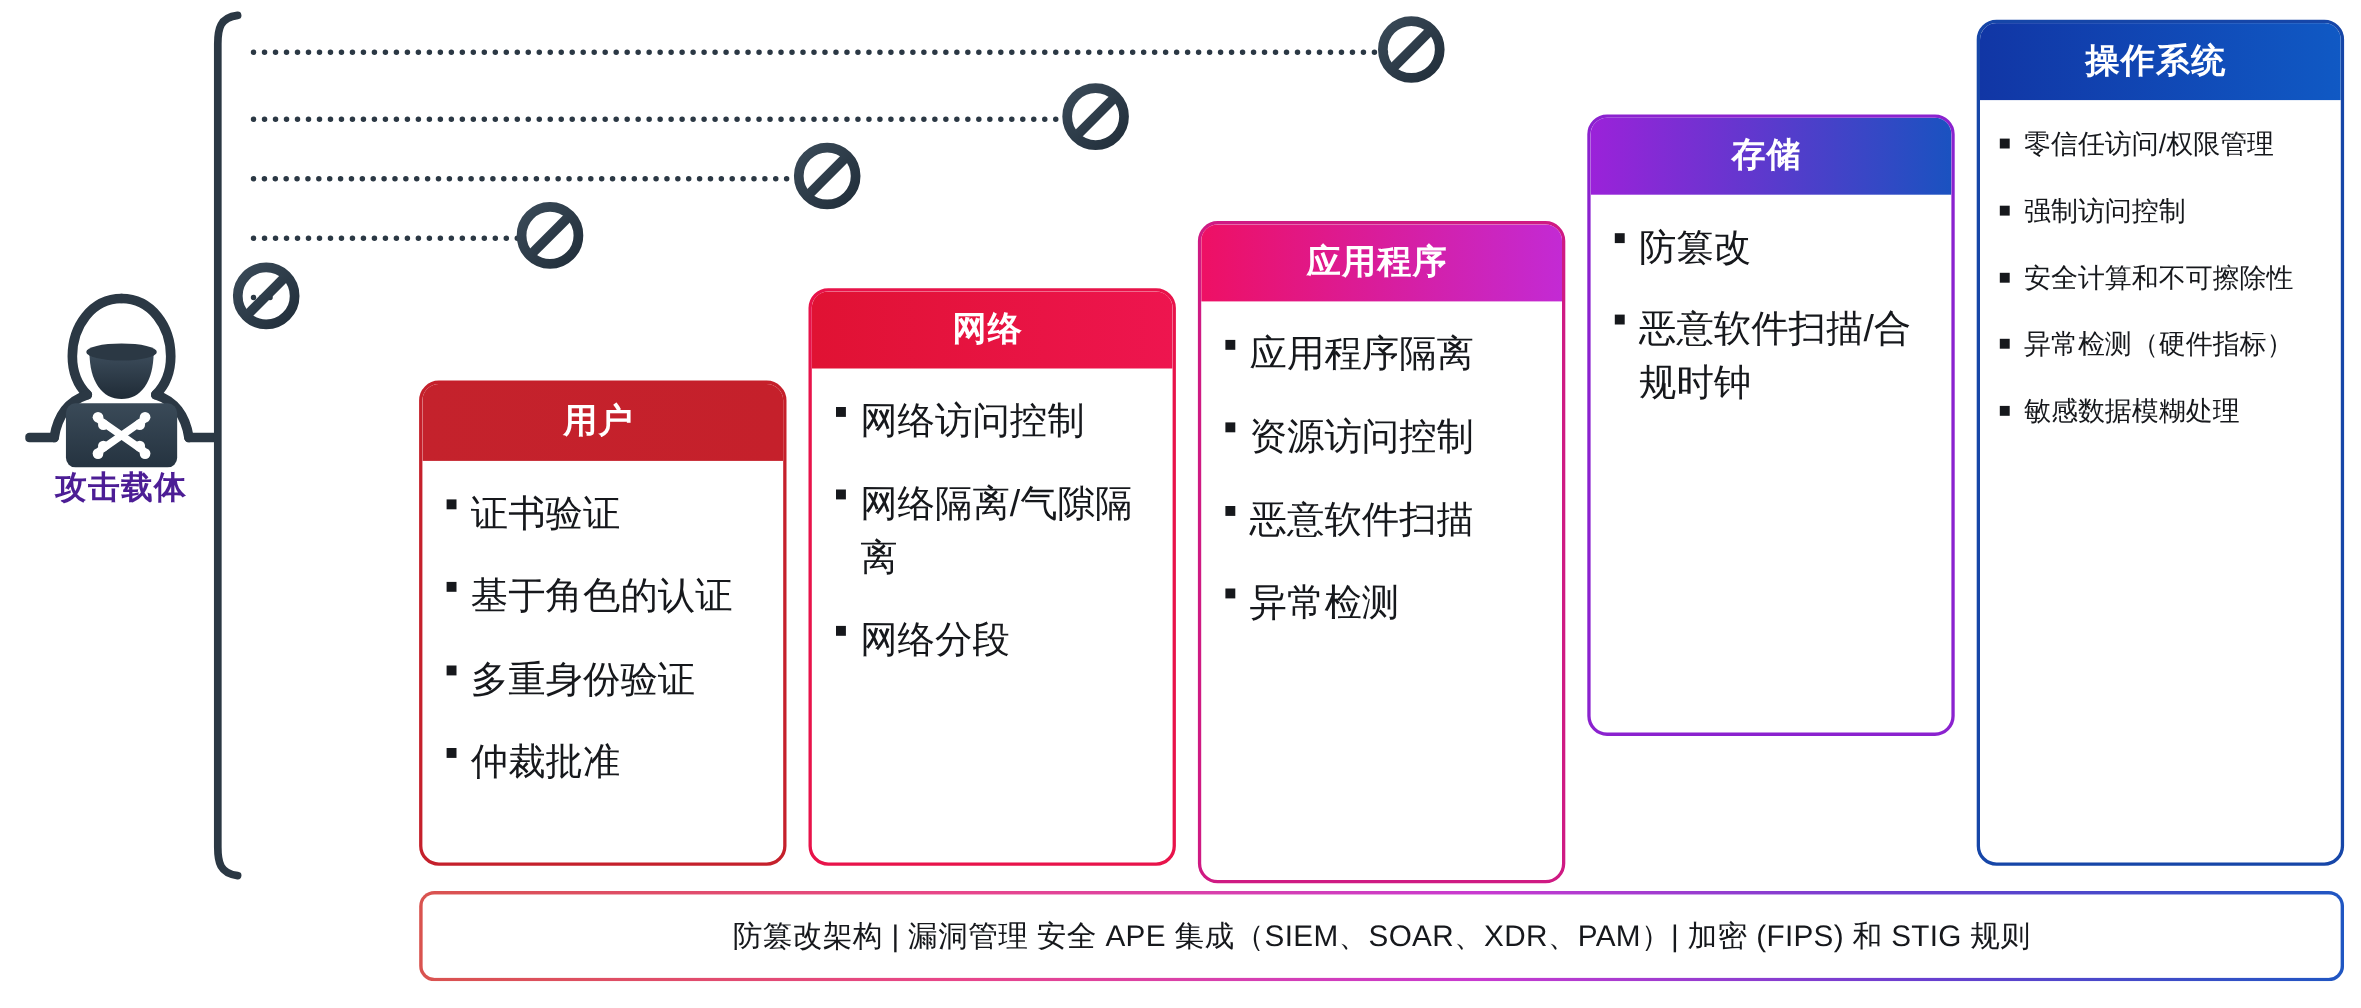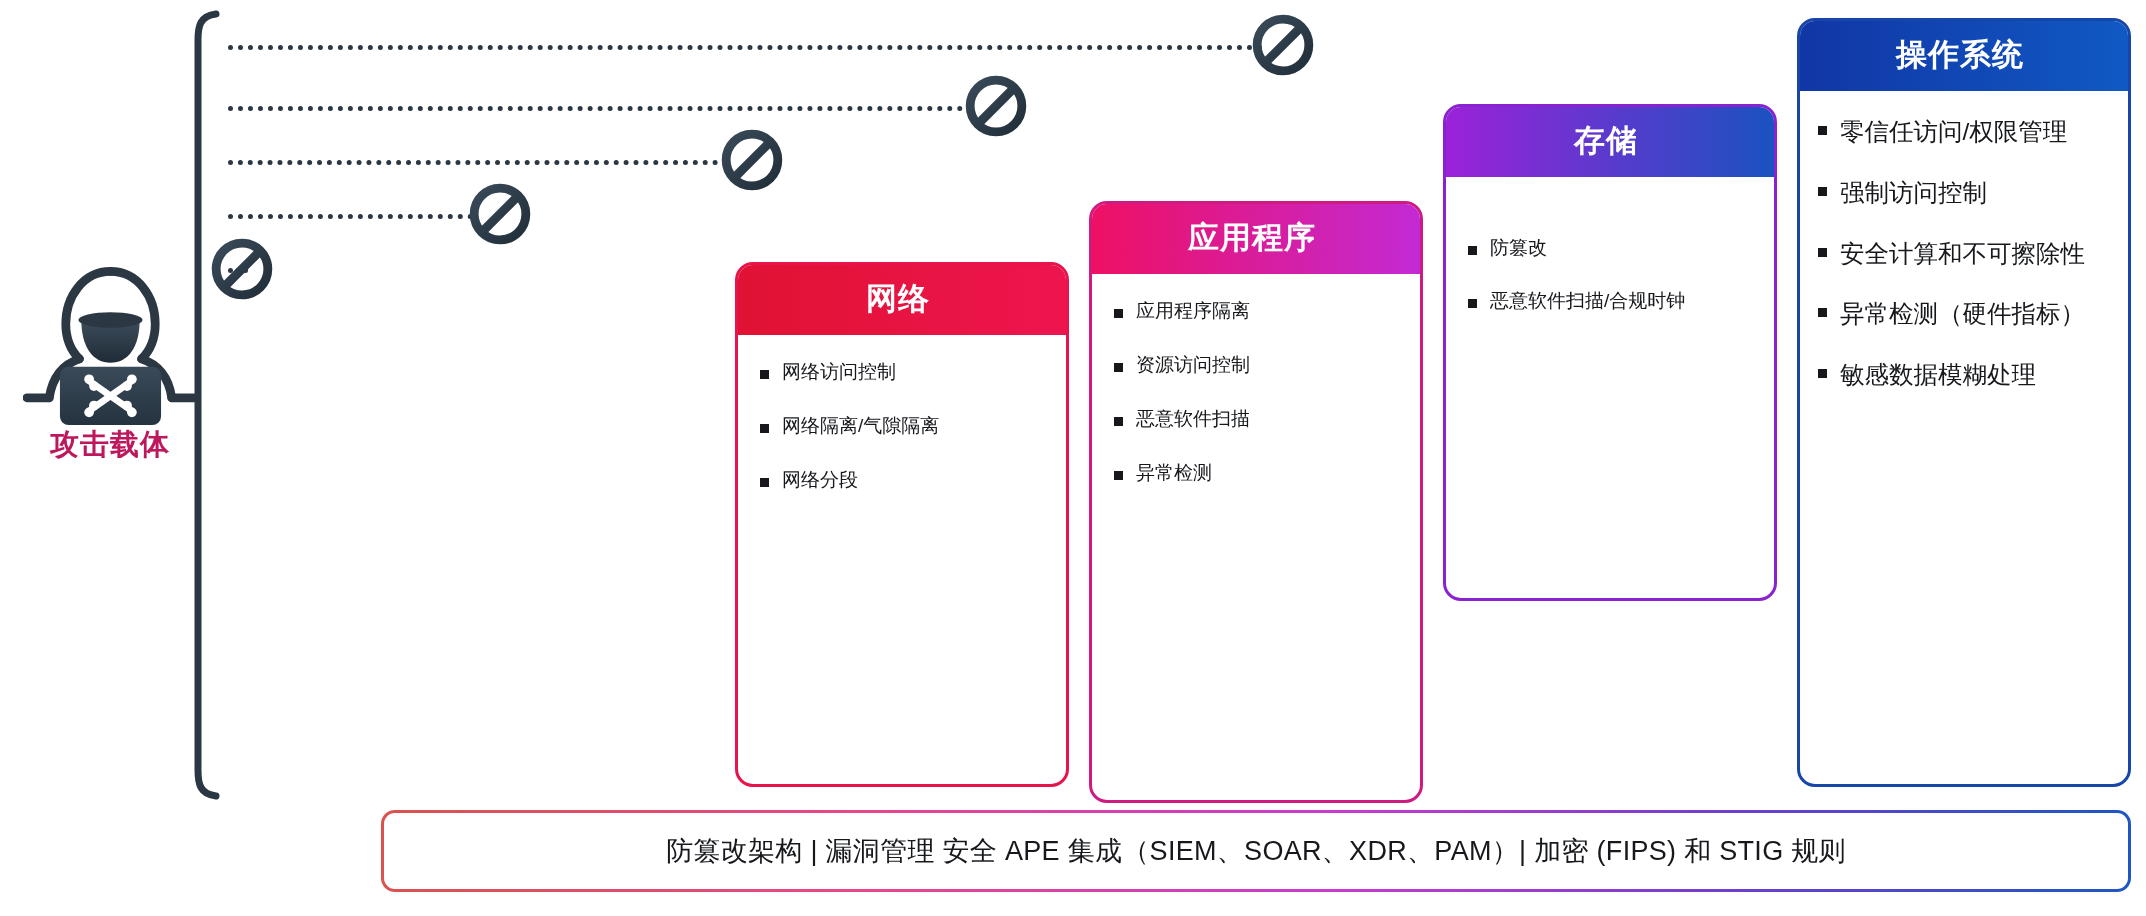--- a/index.html
+++ b/index.html
@@ -32,21 +32,21 @@
   #attacker-icon {
     width: 175px;
     height: 175px;
     margin: 0 auto;
     display: block;
   }
   #attacker-label {
     margin-top: 4px;
     font-size: 29px;
     font-weight: bold;
-    color: #be185d;
+    color: #4c1d95;
     letter-spacing: 1px;
     line-height: 1.1;
     white-space: nowrap;
   }
 
   
   #bracket-svg {
     position: absolute;
     left: 190px;
     top: 10px;
@@ -87,21 +87,21 @@
     letter-spacing: 1px;
   }
   .card-body {
     flex: 1 1 auto;
     padding: 24px 16px 10px 22px;
   }
   .bullet-row {
     display: flex;
     align-items: flex-start;
     margin-bottom: 27px;
-    font-size: 19px;
+    font-size: 34px;
     color: #16181c;
     line-height: 1.42;
   }
   .bullet-mark {
     flex: 0 0 auto;
     width: 9px;
     height: 9px;
     background: #16181c;
     margin: 11px 13px 0 0;
   }
@@ -110,21 +110,21 @@
   
   #card-user       { left: 381px;  top: 346px; width: 334px; height: 441px; border-color: #c5202b; }
   #card-user .card-header     { background: linear-gradient(90deg,#c4222c 0%,#c5202b 100%); }
 
   #card-network    { left: 735px;  top: 262px; width: 334px; height: 525px; border-color: #e8134a; }
   #card-network .card-header  { background: linear-gradient(90deg,#e01233 0%,#ee154f 100%); }
 
   #card-app        { left: 1089px; top: 201px; width: 334px; height: 602px; border-color: #cf1a83; }
   #card-app .card-header      { background: linear-gradient(90deg,#ee1064 0%,#c32ad4 100%); }
 
-  #card-storage    { left: 1443px; top: 104px; width: 334px; height: 497px; border-color: #8b22cf; gap: 34px; }
+  #card-storage    { left: 1443px; top: 104px; width: 334px; height: 565px; border-color: #8b22cf; }
   #card-storage .card-header  { background: linear-gradient(90deg,#9b22d9 0%,#1a52c0 100%); }
 
   #card-os         { left: 1797px; top: 18px;  width: 334px; height: 769px; border-color: #1646a8; }
   #card-os .card-header       { background: linear-gradient(90deg,#1136a5 0%,#1059c4 100%); }
 
   #card-os .bullet-row,
   #card-storage .bullet-row { margin-bottom: 26px; }
   #card-os .card-body { padding-left: 18px; padding-right: 25px; }
   #card-os .bullet-row { font-size: 24.5px; }
 
@@ -232,20 +232,41 @@
   </svg>
   <svg class="no-icon" viewBox="0 0 100 100" style="left:466px; top:180px;">
     <circle cx="50" cy="50" r="38" fill="none" stroke="url(#gno)" stroke-width="13"></circle>
     <line x1="25" y1="75" x2="75" y2="25" stroke="url(#gno)" stroke-width="13"></line>
   </svg>
   <svg class="no-icon" viewBox="0 0 100 100" style="left:208px; top:235px;">
     <circle cx="50" cy="50" r="38" fill="none" stroke="url(#gno)" stroke-width="13"></circle>
     <line x1="25" y1="75" x2="75" y2="25" stroke="url(#gno)" stroke-width="13"></line>
   </svg>
 
+  <div class="card" id="card-user">
+    <div class="card-header">用户</div>
+    <div class="card-body">
+      <div class="bullet-row">
+        <span class="bullet-mark"></span>
+        <span class="bullet-text">证书验证</span>
+      </div>
+      <div class="bullet-row">
+        <span class="bullet-mark"></span>
+        <span class="bullet-text">基于角色的认证</span>
+      </div>
+      <div class="bullet-row">
+        <span class="bullet-mark"></span>
+        <span class="bullet-text">多重身份验证</span>
+      </div>
+      <div class="bullet-row">
+        <span class="bullet-mark"></span>
+        <span class="bullet-text">仲裁批准</span>
+      </div>
+    </div>
+  </div>
 
   <div class="card" id="card-network">
     <div class="card-header">网络</div>
     <div class="card-body">
       <div class="bullet-row">
         <span class="bullet-mark"></span>
         <span class="bullet-text">网络访问控制</span>
       </div>
       <div class="bullet-row">
         <span class="bullet-mark"></span>

